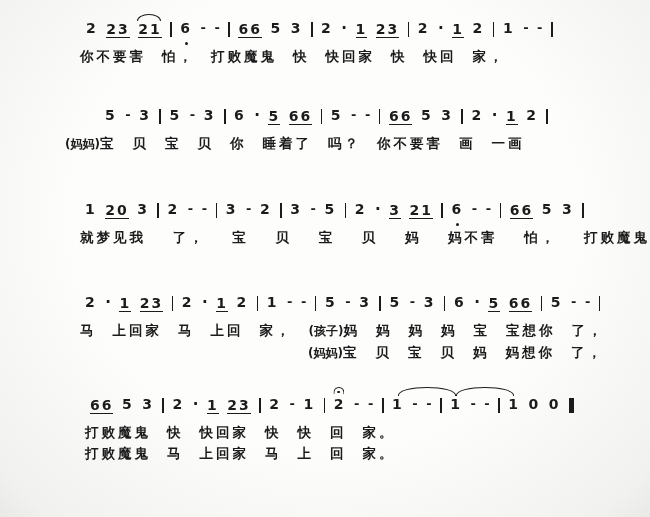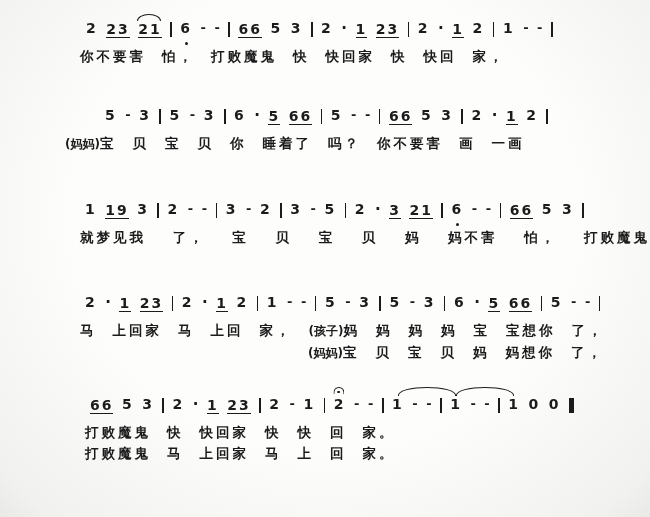--- a/index.html
+++ b/index.html
@@ -142,21 +142,21 @@
         <span class="chunk">睡着了</span>
         <span class="chunk">吗？</span>
         <span class="chunk">你不要害</span>
         <span class="chunk">画</span>
         <span class="chunk">一画</span>
       </div>
     </div>
     <div class="sys">
       <div class="notes" style="margin-left: 5px;">
         <span class="note">1</span>
-        <span class="note u">19</span>
+        <span class="note u">20</span>
         <span class="note">3</span>
         <span class="bar"></span>
         <span class="note">2</span>
         <span class="dash">-</span>
         <span class="dash">-</span>
         <span class="bar"></span>
         <span class="note">3</span>
         <span class="dash">-</span>
         <span class="note">2</span>
         <span class="bar"></span>

